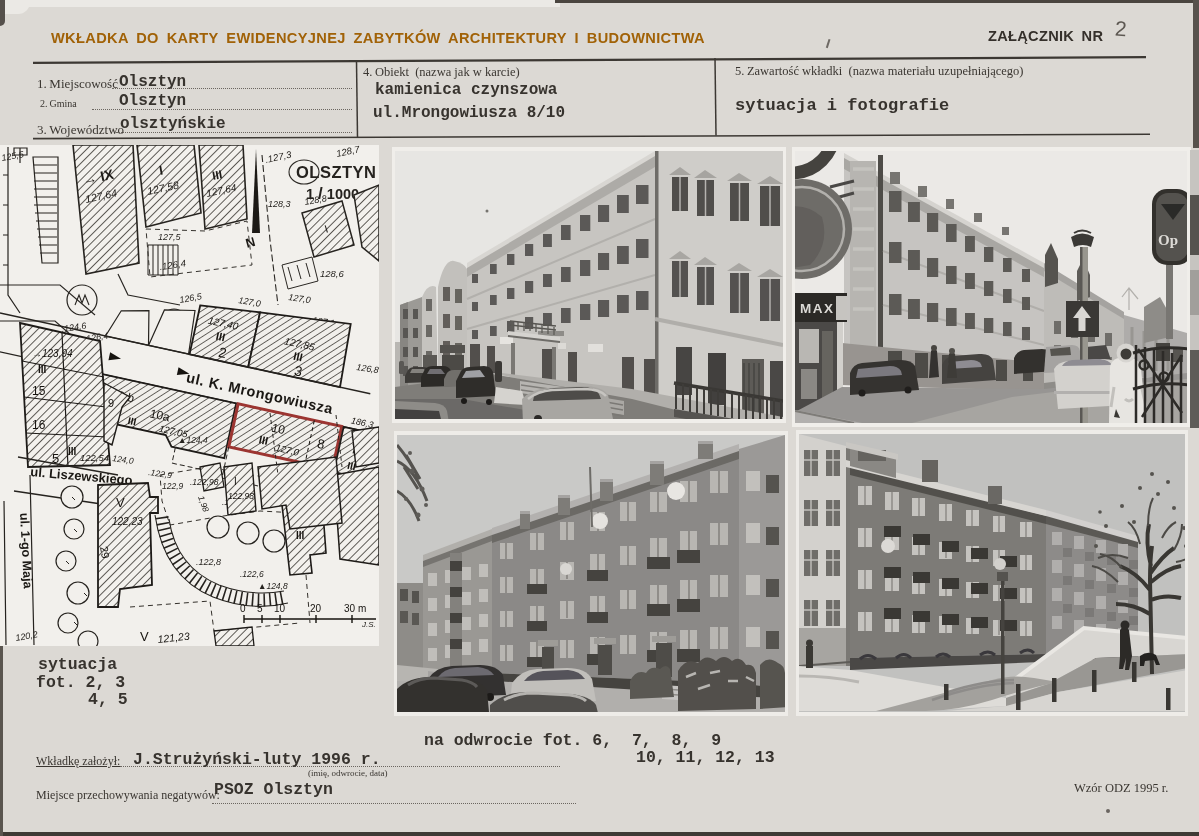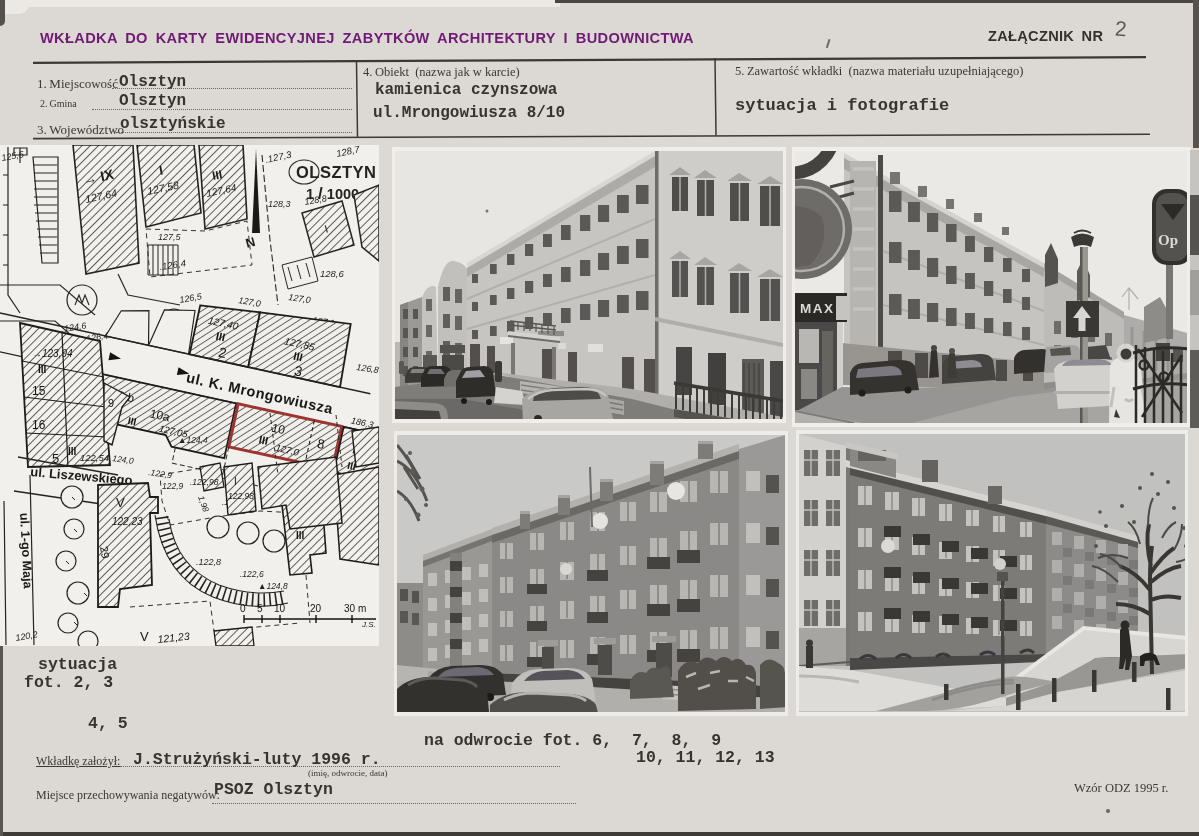--- a/index.html
+++ b/index.html
@@ -20,21 +20,21 @@
 <div class="abs" style="left:0;top:0;width:5px;height:26px;background:#55504b;border-bottom-right-radius:5px;"></div>
 
 <div class="abs" style="left:555px;top:0;width:644px;height:2.5px;background:#4a453f;"></div>
 
 <div class="abs" style="left:1193px;top:0;width:6px;height:148px;background:#57524c;"></div>
 
 <div class="abs" style="left:0;top:832px;width:1199px;height:4px;background:#3e3a35;"></div>
 
 <div class="abs" style="left:0;top:560px;width:2.5px;height:276px;background:#5a554f;"></div>
 
-<div class="abs" style="left:40px;top:30px;width:700px;font-weight:bold;font-size:14.6px;letter-spacing:0.35px;word-spacing:3.5px;color:#701a75;">WKŁADKA DO KARTY EWIDENCYJNEJ ZABYTKÓW ARCHITEKTURY I BUDOWNICTWA</div>
+<div class="abs" style="left:51px;top:30px;width:700px;font-weight:bold;font-size:14.6px;letter-spacing:0.35px;word-spacing:3.5px;color:#a16207;">WKŁADKA DO KARTY EWIDENCYJNEJ ZABYTKÓW ARCHITEKTURY I BUDOWNICTWA</div>
 
 <div class="abs" style="left:988px;top:28px;font-weight:bold;font-size:14.6px;letter-spacing:0.3px;word-spacing:3px;color:#35302b;">ZAŁĄCZNIK NR</div>
 
 <div class="abs" style="left:1115px;top:17px;font-size:21px;color:#5d5852;transform:rotate(4deg);">2</div>
 
 <svg class="abs" style="left:0;top:0;" width="1199" height="145" viewBox="0 0 1199 145">
 <g stroke="#3c3833" fill="none">
 <line x1="33" y1="62.8" x2="1146" y2="57.2" stroke-width="2.2"></line>
 <line x1="33" y1="138.6" x2="1150" y2="134.2" stroke-width="1.6"></line>
 <line x1="356.5" y1="61" x2="357.5" y2="137.6" stroke-width="1.5"></line>
@@ -1114,23 +1114,23 @@
 
 <path d="M344 226 q8 -6 16 -1 l4 10 l-4 0 l-2 -5 l-9 1 l-1 5 l-4 0 Z" fill="#232220"></path>
 
 <rect x="10" y="216" width="7" height="22" fill="#3a3834"></rect>
 <circle cx="13.5" cy="213" r="3.5" fill="#3a3834"></circle>
 </g>
   </svg>
 
 <div class="abs tw" style="left:38px;top:655px;font-size:16.5px;">sytuacja</div>
 
-<div class="abs tw" style="left:24px;top:673px;font-size:16.5px;">fot. 2, 3</div>
-
-<div class="abs tw" style="left:88px;top:690px;font-size:16.5px;margin-top:24px;">4, 5</div>
+<div class="abs tw" style="left:36px;top:673px;font-size:16.5px;">fot. 2, 3</div>
+
+<div class="abs tw" style="left:88px;top:690px;font-size:16.5px;">4, 5</div>
 
 <div class="abs tw" style="left:424px;top:731px;font-size:16.5px;">na odwrocie fot. 6,  7,  8,  9</div>
 
 <div class="abs tw" style="left:588px;top:748px;font-size:16.5px;margin-left:48px;">10, 11, 12, 13</div>
 
 <div class="abs ser" style="left:36px;top:754px;font-size:12px;text-decoration:underline;">Wkładkę założył:</div>
 
 <div class="abs dot" style="left:120px;top:766px;width:440px;"></div>
 
 <div class="abs tw" style="left:126px;top:750px;font-size:16.5px;margin-left:7px;">J.Strużyński-luty 1996 r.</div>

